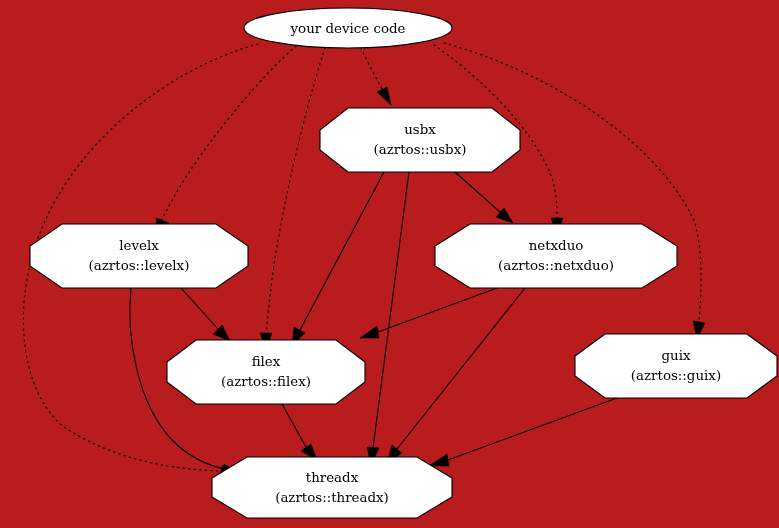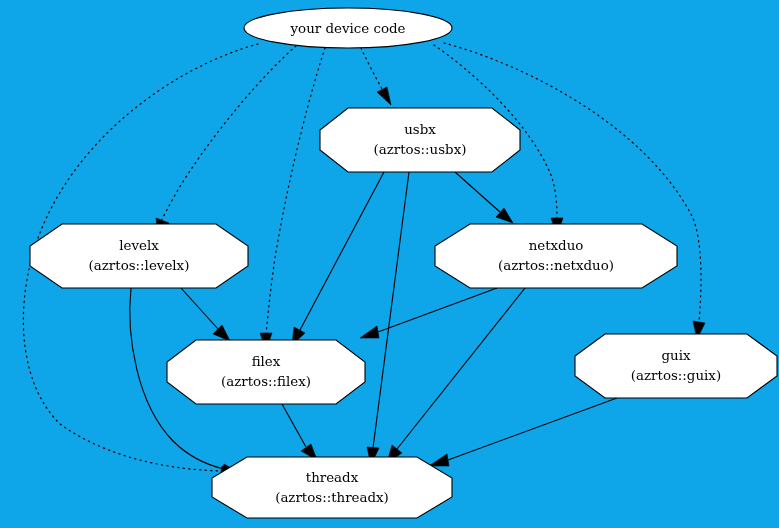--- a/index.html
+++ b/index.html
@@ -7,21 +7,21 @@
     padding: 0;
     background: #ffffff;
   }
   body {
     font-family: "DejaVu Serif", "Liberation Serif", serif;
   }
   #canvas {
     position: relative;
     width: 779px;
     height: 528px;
-    background: #0ea5e9;
+    background: #b91c1c;
     overflow: hidden;
   }
   #graph-svg {
     position: absolute;
     left: 0;
     top: 0;
     width: 779px;
     height: 528px;
   }
   .node-shape {

